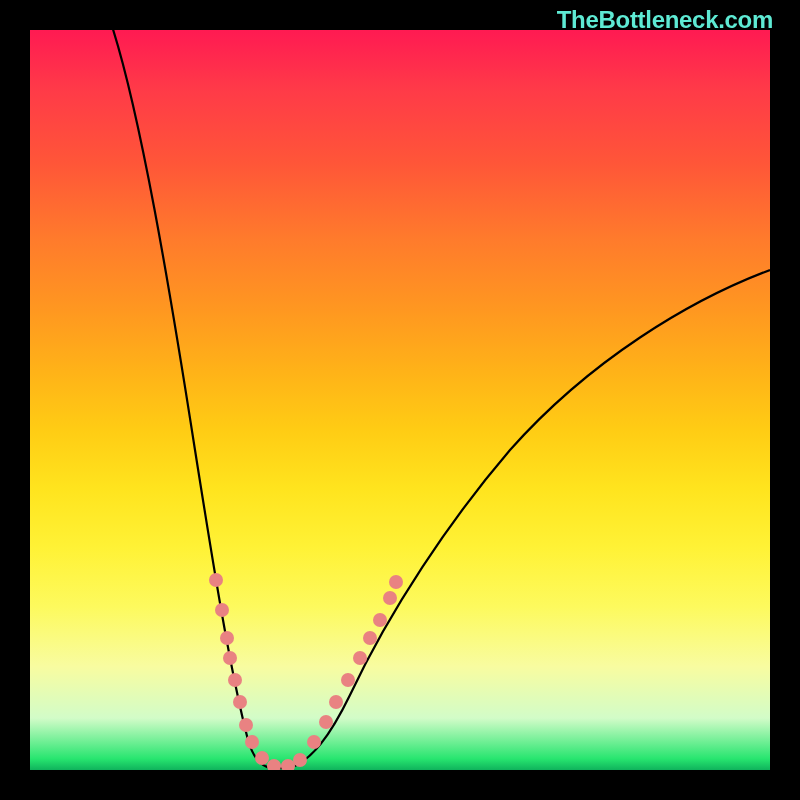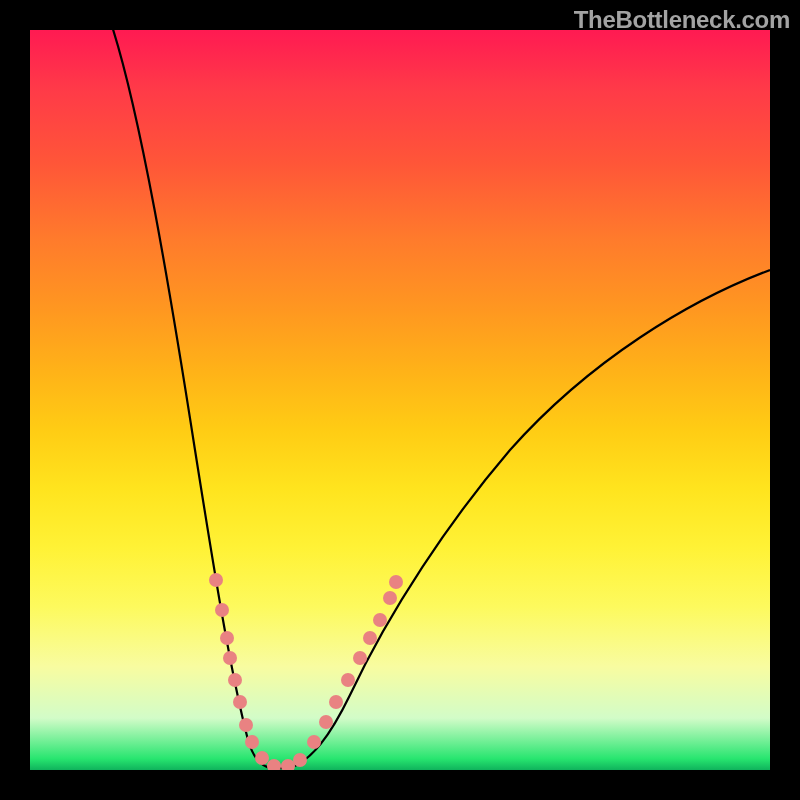--- a/index.html
+++ b/index.html
@@ -50,25 +50,25 @@
     stroke-width: 2.2;
     fill: none;
   }
   .pts circle {
     fill: #e98282;
     stroke: none;
   }
   .watermark {
     position: absolute;
     top: 6px;
-    right: 10px;
+    right: 27px;
     font-family: Arial, Helvetica, sans-serif;
     font-size: 24px;
     font-weight: 600;
-    color: #a3a3a3;
+    color: #5eead4;
     letter-spacing: -0.3px;
   }
 </style>
 </head>
 <body>
 <div class="wrap">
   <div class="plot-area">
     <svg class="curve" viewBox="0 0 740 740">
 
       <path d="M 80 -10

